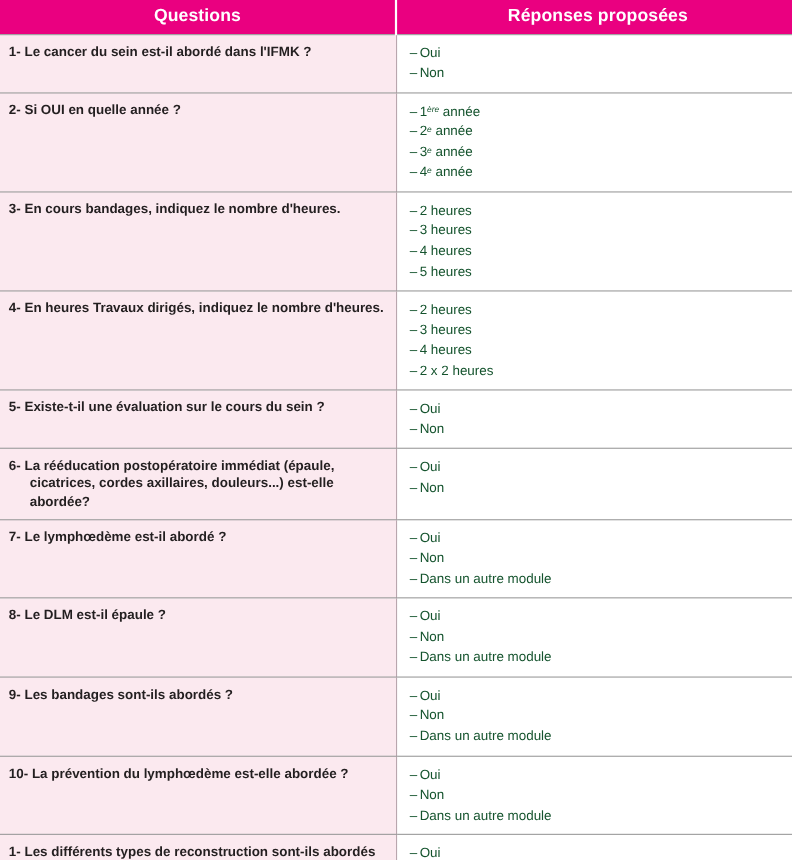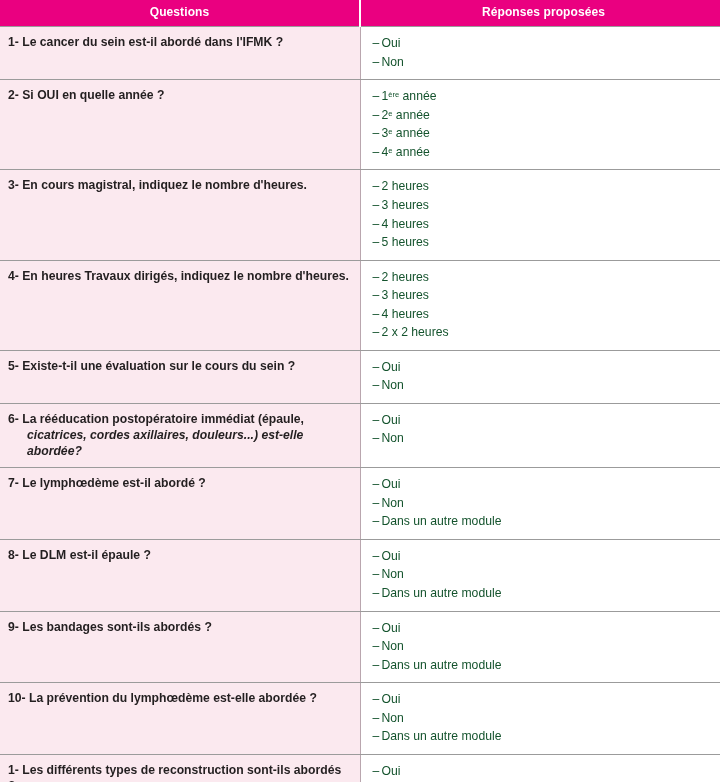--- a/index.html
+++ b/index.html
@@ -21,21 +21,21 @@
     margin: 0 auto;
     width: 708px;
     border-collapse: collapse;
     table-layout: fixed;
   }
 
   
   .thead-row th {
     background: #ea0080;
     color: #ffffff;
-    font-size: 12px;
+    font-size: 16px;
     font-weight: bold;
     text-align: center;
     padding: 6px 4px 7px;
     letter-spacing: .1px;
     line-height: 1.1;
     border: 0;
   }
   .thead-row th.col-q {
     width: 351px;
     border-right: 2px solid #ffffff;
@@ -67,21 +67,20 @@
   .q-text {
     font-size: 12.2px;
     font-weight: bold;
     line-height: 1.32;
     padding: 7px 10px 8px 8px;
     white-space: pre-line;
   }
   .q-text .cont {
     display: block;
     padding-left: 19px;
-    font-style: italic;
   }
 
   .a-list {
     list-style: none;
     margin: 0;
     padding: 7px 8px 8px 12px;
   }
   .a-list li {
     font-size: 12.2px;
     font-weight: normal;
@@ -90,20 +89,21 @@
     white-space: nowrap;
   }
   .a-list li .dash {
     display: inline-block;
     width: 9px;
   }
   sup {
     font-size: .62em;
     vertical-align: .42em;
     line-height: 0;
+    font-style: italic;
   }
 </style>
 </head>
 <body>
 
 <table class="survey-table">
   <thead>
     <tr class="thead-row">
       <th class="col-q">Questions</th>
       <th class="col-a">Réponses proposées</th>
@@ -129,21 +129,21 @@
           <ul class="a-list">
             <li><span class="dash">–</span><span>1<sup>ère</sup> année</span></li>
             <li><span class="dash">–</span><span>2<sup>e</sup> année</span></li>
             <li><span class="dash">–</span><span>3<sup>e</sup> année</span></li>
             <li><span class="dash">–</span><span>4<sup>e</sup> année</span></li>
           </ul>
         </td>
       </tr>
       <tr class="q-row">
         <td class="cell-question">
-          <div class="q-text"><span>3-</span> <span>En cours magistral, indiquez le nombre d'heures.</span></div>
+          <div class="q-text"><span>3-</span> <span>En cours bandages, indiquez le nombre d'heures.</span></div>
         </td>
         <td class="cell-answers">
           <ul class="a-list">
             <li><span class="dash">–</span><span>2 heures</span></li>
             <li><span class="dash">–</span><span>3 heures</span></li>
             <li><span class="dash">–</span><span>4 heures</span></li>
             <li><span class="dash">–</span><span>5 heures</span></li>
           </ul>
         </td>
       </tr>

